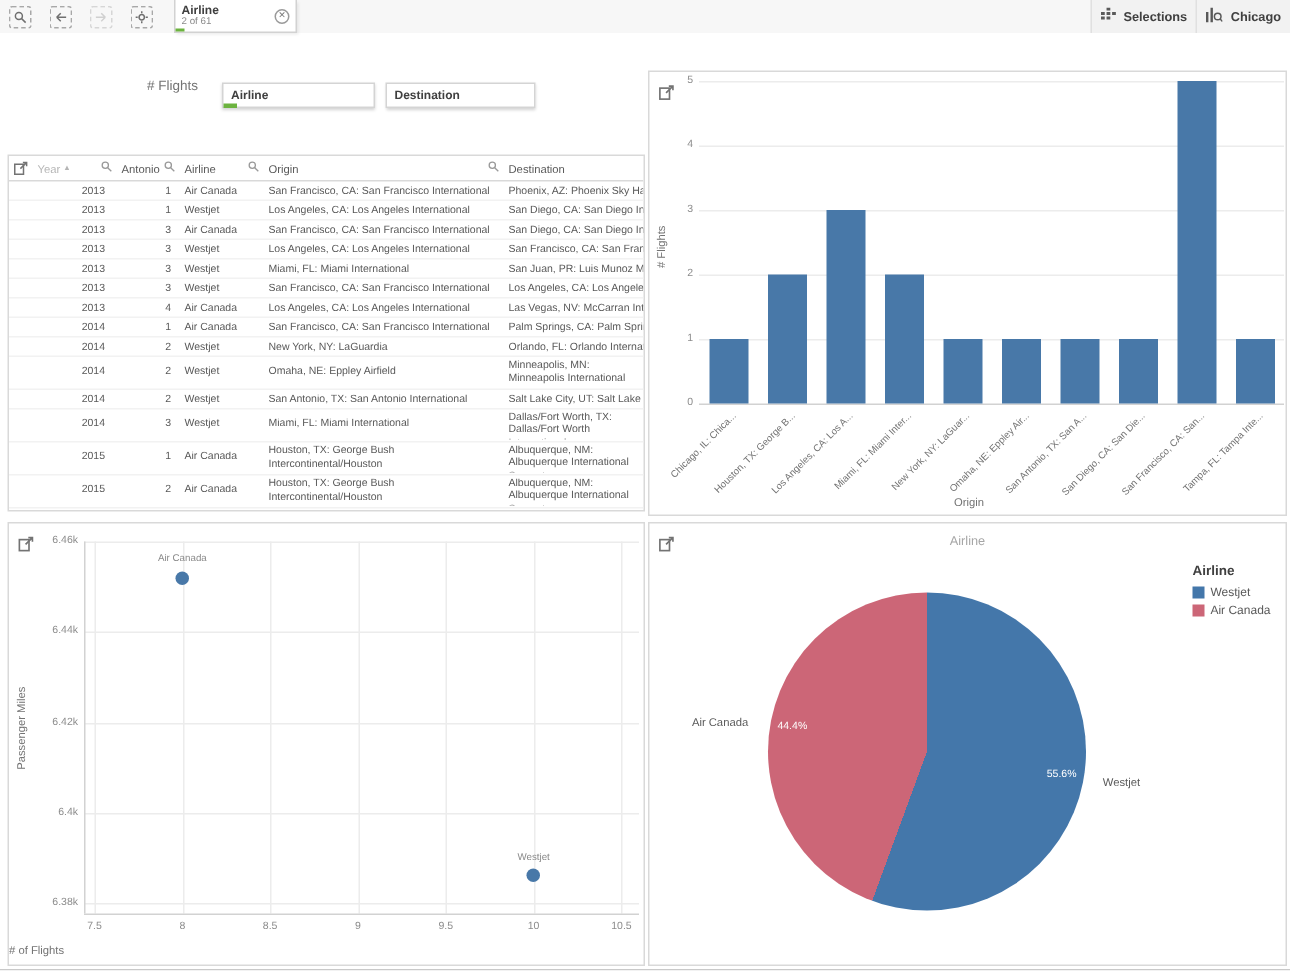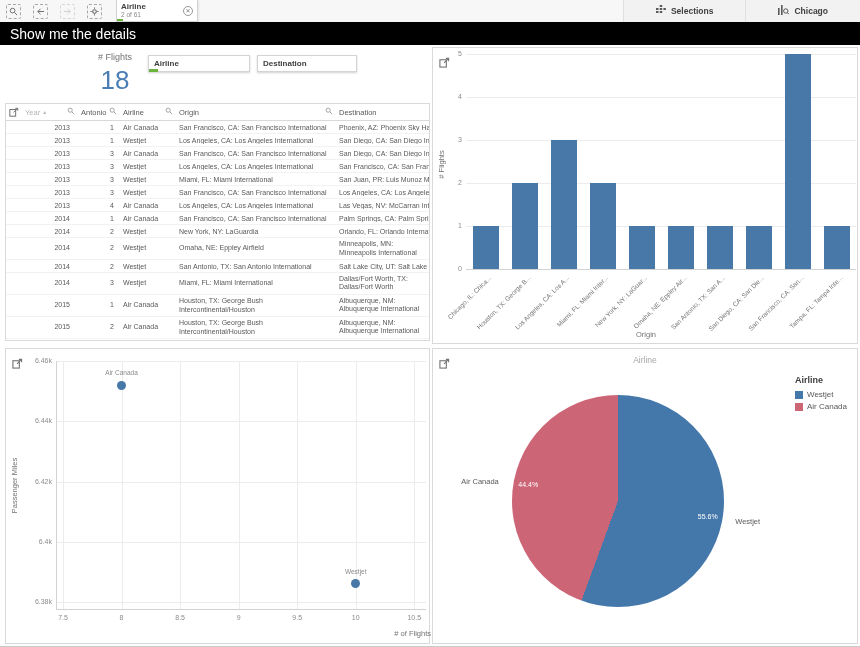--- a/index.html
+++ b/index.html
@@ -11,21 +11,21 @@
   .tb-btn{width:15px;height:15px;border:1px dashed #a8a8a8;border-radius:2px;margin-left:12px;display:flex;align-items:center;justify-content:center;cursor:pointer;background:#f7f7f7;}
   .tb-btn:first-child{margin-left:6px;}
   .tb-btn.disabled{border-color:#d6d6d6;}
   .sel-chip{position:relative;margin-left:14px;width:82px;height:22px;background:#fff;border:1px solid #d2d2d2;border-top:none;display:flex;align-items:center;padding:0 4px;cursor:pointer;box-shadow:1px 1px 2px rgba(0,0,0,.08);}
   .chip-text{flex:1;line-height:1;}
   .chip-title{font-size:8px;font-weight:bold;color:#404040;}
   .chip-sub{font-size:6.5px;color:#8a8a8a;margin-top:1px;}
   .chip-close{width:10px;height:10px;border:1px solid #9a9a9a;border-radius:50%;color:#7a7a7a;font-size:6px;line-height:8px;text-align:center;cursor:pointer;}
   .chip-green{position:absolute;left:0;bottom:0;width:6px;height:2px;background:#6cb33f;}
   .tb-right{margin-left:auto;height:22px;display:flex;align-items:stretch;background:#f2f2f2;}
-  .tb-right-btn{display:flex;align-items:center;gap:5px;padding:0 32px;border-left:1px solid #e0e0e0;font-size:8.5px;font-weight:bold;color:#404040;cursor:pointer;}
+  .tb-right-btn{display:flex;align-items:center;gap:5px;padding:0 6px;border-left:1px solid #e0e0e0;font-size:8.5px;font-weight:bold;color:#404040;cursor:pointer;}
 
   
   .sheet-header{position:absolute;left:0;top:22px;width:860px;height:23px;background:#000;color:#fff;display:flex;align-items:center;padding-left:10px;font-size:14px;}
 
   
   .kpi{position:absolute;left:60px;top:52px;width:110px;text-align:center;}
   .kpi-label{font-size:9px;color:#737373;}
   .kpi-value{font-size:26px;color:#4a7eb5;margin-top:3px;}
   .filterbox{position:absolute;top:55px;height:17px;background:#fff;border:1px solid #d4d4d4;box-shadow:0 1px 2px rgba(0,0,0,.18);display:flex;align-items:center;padding-left:5px;cursor:pointer;}
   .filterbox .flabel{font-size:8px;font-weight:bold;color:#404040;}
@@ -152,27 +152,23 @@
               </g>
               <circle cx="7.8" cy="6" r="2.2" fill="none" stroke="#595959" stroke-width="1"></circle>
               <line x1="9.3" y1="7.5" x2="11" y2="9.3" stroke="#595959" stroke-width="1"></line>
             </svg>
         </span>
         <span>Chicago</span>
       </div>
     </div>
   </div>
 
-  <div class="sheet-header">
-    <span>Show me the details</span>
-  </div>
 
   <div class="kpi">
     <div class="kpi-label"># Flights</div>
-    <div class="kpi-value">18</div>
   </div>
 
   <div class="filterbox fb-airline">
     <span class="flabel">Airline</span>
     <span class="fb-green"></span>
   </div>
   <div class="filterbox fb-dest">
     <span class="flabel">Destination</span>
   </div>
 
@@ -383,21 +379,21 @@
   </div>
 
   <div class="panel scatter-panel" id="scatterPanel">
     <span class="export-ic">
       <svg width="11" height="11" viewBox="0 0 12 12">
           <rect x="1" y="3" width="7" height="8" fill="none" stroke="#737373" stroke-width="1.2"></rect>
           <path d="M5.5 6.5 L10.5 1.5 M7.5 1.5 h3 v3" fill="none" stroke="#737373" stroke-width="1.2"></path>
         </svg>
     </span>
     <div class="axis-title" style="left:-32px;top:132px;width:80px;text-align:center;transform:rotate(-90deg);">Passenger Miles</div>
-    <div class="axis-title" style="left:0;top:280px;width:425px;text-align:right;"># of Flights</div>
+    <div class="axis-title" style="left:0;top:280px;width:425px;text-align:left;"># of Flights</div>
     <div id="scatterPlot">
         <div class="gridline-v" style="left: 57.0253px; top: 12px; height: 248px;"></div>
         <div class="ticklab" style="left: 45.0253px; top: 265px; width: 24px; text-align: center;">7.5</div>
         <div class="gridline-v" style="left: 115.57px; top: 12px; height: 248px;"></div>
         <div class="ticklab" style="left: 103.57px; top: 265px; width: 24px; text-align: center;">8</div>
         <div class="gridline-v" style="left: 174.114px; top: 12px; height: 248px;"></div>
         <div class="ticklab" style="left: 162.114px; top: 265px; width: 24px; text-align: center;">8.5</div>
         <div class="gridline-v" style="left: 232.658px; top: 12px; height: 248px;"></div>
         <div class="ticklab" style="left: 220.658px; top: 265px; width: 24px; text-align: center;">9</div>
         <div class="gridline-v" style="left: 291.203px; top: 12px; height: 248px;"></div>

